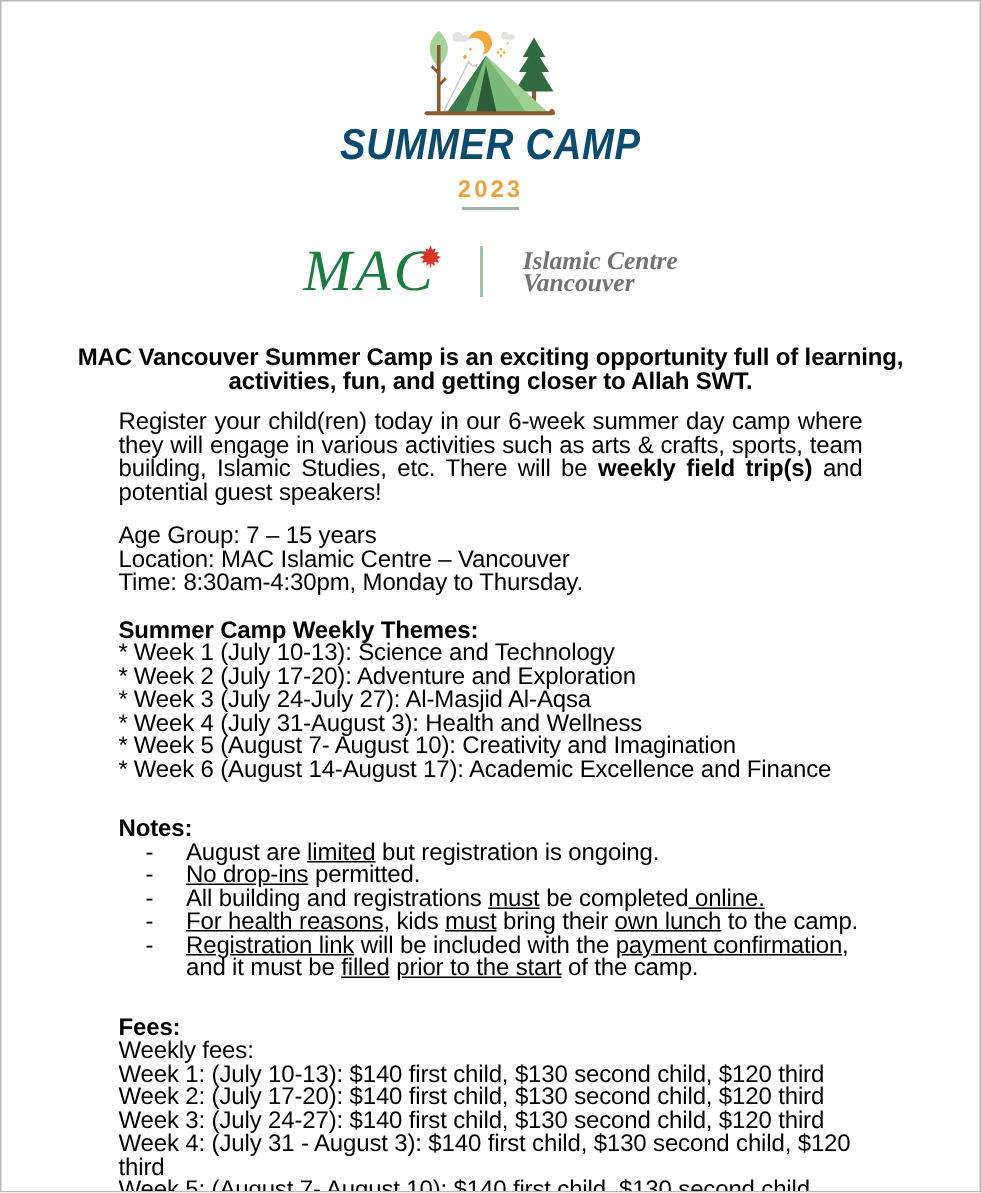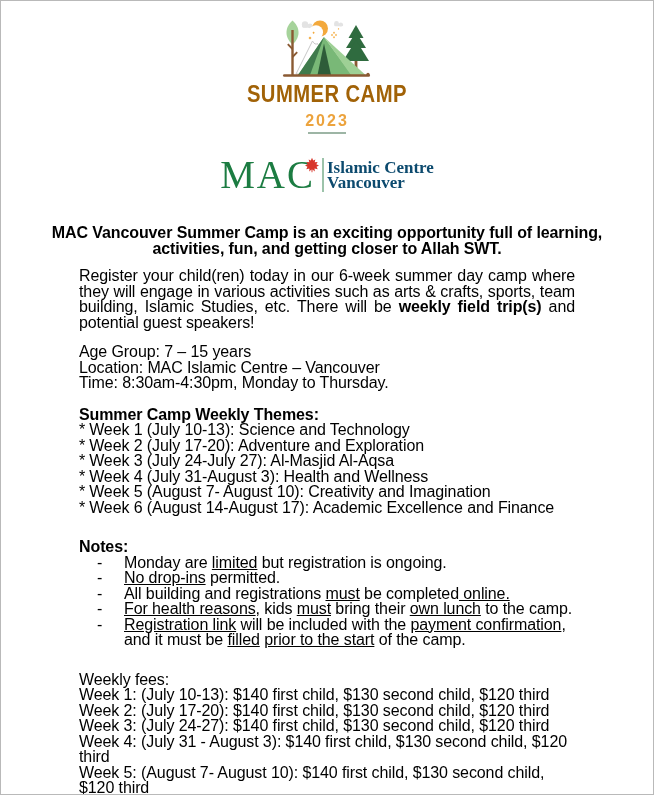--- a/index.html
+++ b/index.html
@@ -5,36 +5,36 @@
   html,body{margin:0;padding:0;background:#fff;}
   .page{
     width:654px;height:795px;box-sizing:border-box;
     border:1px solid #b9b9b9;background:#fff;overflow:hidden;
     font-family:"Liberation Sans",sans-serif;color:#000;
   }
   
   .header{text-align:center;padding-top:17px;}
   .scene{width:102px;height:62px;display:block;margin:0 auto;}
   .logo-title{
-    margin-top:3px;font-size:23px;font-weight:800;color:#a16207;
-    letter-spacing:.5px;line-height:1;
+    margin-top:3px;font-size:29px;font-weight:800;color:#0c4a6e;
+    letter-spacing:.5px;line-height:1;font-style:italic;
   }
   .logo-title span{display:inline-block;transform:scaleX(.88);transform-origin:center;}
   .logo-year{margin-top:7px;font-size:16px;font-weight:700;color:#eca33d;letter-spacing:2px;line-height:1;}
   .logo-rule{width:38px;height:2px;background:#9db5a5;margin:3px auto 0;}
   
-  .mac-row{display:flex;justify-content:center;align-items:center;gap:3px;margin-top:21px;}
+  .mac-row{display:flex;justify-content:center;align-items:center;gap:26px;margin-top:21px;font-style:italic;}
   .mac-acronym{
     position:relative;font-family:"Liberation Serif",serif;font-size:39px;line-height:1;
     color:#1c7c42;letter-spacing:2px;padding-right:4px;
   }
   .maple-leaf{position:absolute;right:-1px;top:2px;width:16px;height:16px;}
   .mac-sep{width:2px;height:34px;background:#9cc3aa;}
   .mac-name{
-    font-family:"Liberation Serif",serif;font-weight:700;color:#0c4a6e;
+    font-family:"Liberation Serif",serif;font-weight:700;color:#737373;
     font-size:17px;line-height:15px;text-align:left;
   }
   
   .doc{font-size:16px;line-height:15.5px;letter-spacing:-.1px;}
   .intro{margin:31px 40px 0;font-weight:700;text-align:center;}
   .register{margin:12px 78px 0;text-align:justify;}
   .details{margin:14px 78px 0;}
   .themes{margin:16px 78px 0;}
   .sec-h{font-weight:700;}
   .theme-row .bullet{margin-right:4px;}
@@ -133,41 +133,42 @@
       <div class="theme-row"><span class="bullet">*</span><span>Week 3 (July 24-July 27): Al-Masjid Al-Aqsa</span></div>
       <div class="theme-row"><span class="bullet">*</span><span>Week 4 (July 31-August 3): Health and Wellness</span></div>
       <div class="theme-row"><span class="bullet">*</span><span>Week 5 (August 7- August 10): Creativity and Imagination</span></div>
       <div class="theme-row"><span class="bullet">*</span><span>Week 6 (August 14-August 17): Academic Excellence and Finance</span></div>
     </div>
 
     <div class="notes">
       <div class="sec-h">Notes:</div>
       <div class="note-row">
           <span class="note-bullet">-</span>
-          <span class="note-text"><span>Monday are </span><span class="u">limited</span><span> but registration is ongoing.</span></span>
+          <span class="note-text"><span>August are </span><span class="u">limited</span><span> but registration is ongoing.</span></span>
         </div>
       <div class="note-row">
           <span class="note-bullet">-</span>
           <span class="note-text"><span class="u">No drop-ins</span><span> permitted.</span></span>
         </div>
       <div class="note-row">
           <span class="note-bullet">-</span>
           <span class="note-text"><span>All building and registrations </span><span class="u">must</span><span> be completed</span><span class="u"> online.</span></span>
         </div>
       <div class="note-row">
           <span class="note-bullet">-</span>
           <span class="note-text"><span class="u">For health reasons</span><span>, kids </span><span class="u">must</span><span> bring their </span><span class="u">own lunch</span><span> to the camp.</span></span>
         </div>
       <div class="note-row">
           <span class="note-bullet">-</span>
           <span class="note-text"><span class="u">Registration link</span><span> will be included with the </span><span class="u">payment confirmation</span><span>, and it must be </span><span class="u">filled</span><span> </span><span class="u">prior to the start</span><span> of the camp.</span></span>
         </div>
     </div>
 
     <div class="fees">
+      <div class="sec-h">Fees:</div>
       <div>Weekly fees:</div>
       <div>Week 1: (July 10-13): $140 first child, $130 second child, $120 third</div>
       <div>Week 2: (July 17-20): $140 first child, $130 second child, $120 third</div>
       <div>Week 3: (July 24-27): $140 first child, $130 second child, $120 third</div>
       <div>Week 4: (July 31 - August 3): $140 first child, $130 second child, $120 third</div>
       <div>Week 5: (August 7- August 10): $140 first child, $130 second child, $120 third</div>
     </div>
 
   </div>
 </div>

